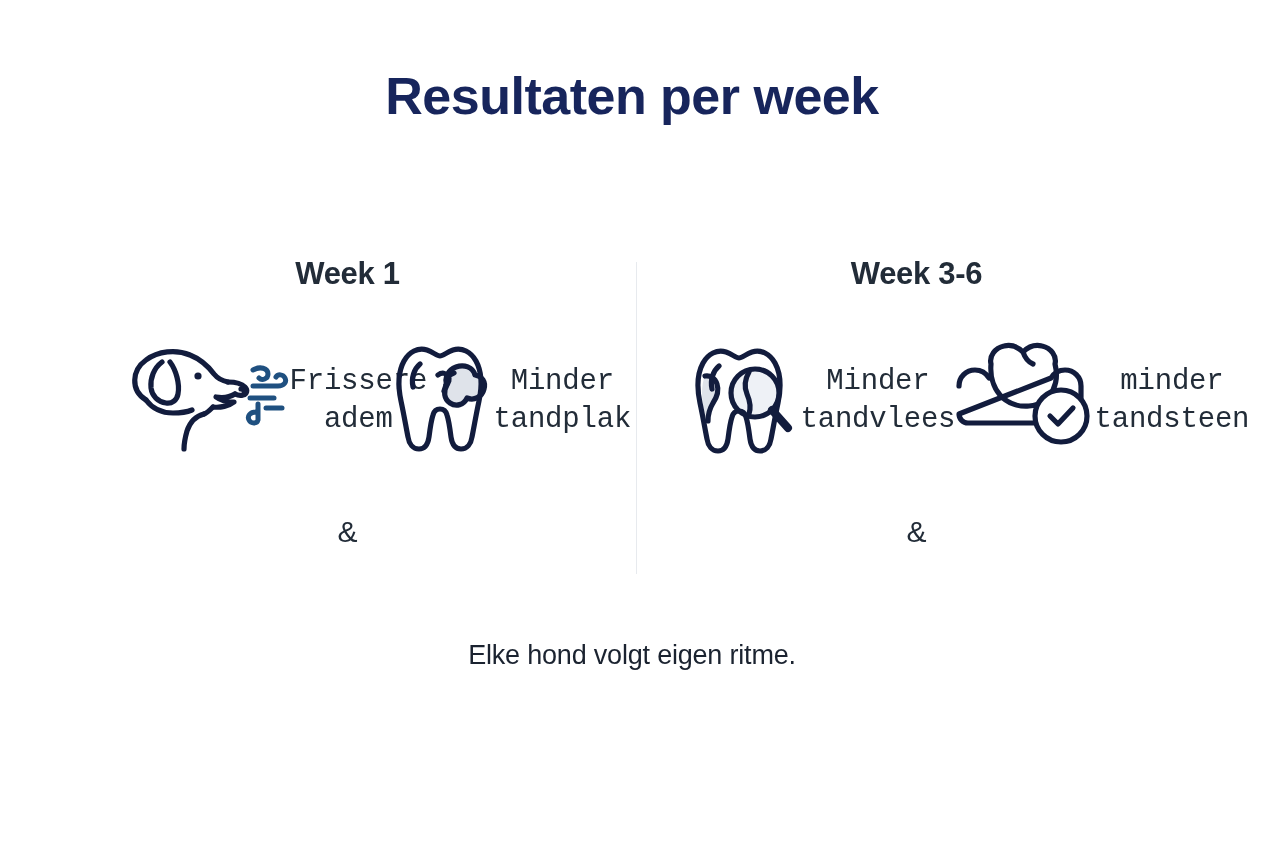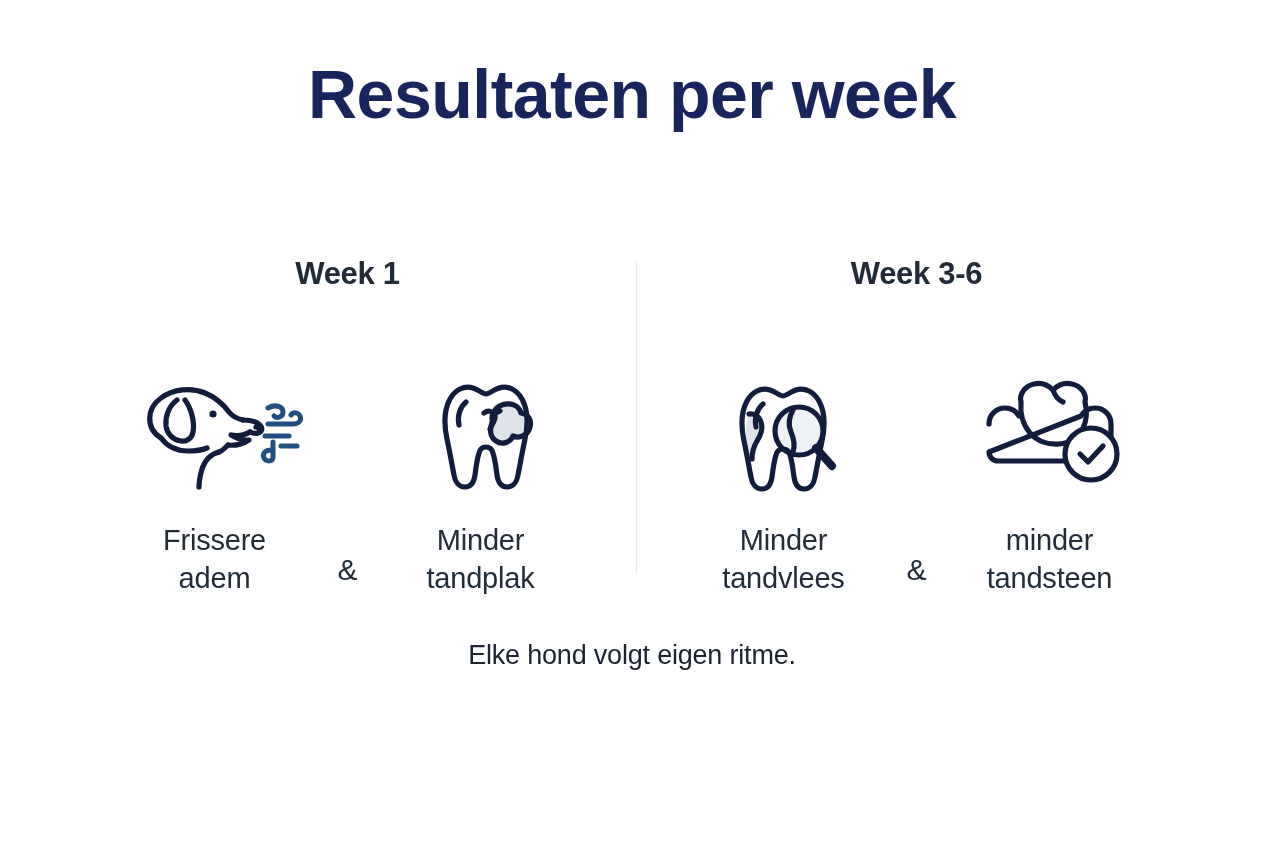--- a/index.html
+++ b/index.html
@@ -24,26 +24,26 @@
     box-sizing: border-box;
     background: #ffffff;
   }
 
   
   .header {
     text-align: center;
     padding-top: 58px;
   }
   .title {
-    font-size: 68px;
+    font-size: 52px;
     font-weight: 700;
     color: #17255c;
     letter-spacing: -0.5px;
     line-height: 1.08;
-    margin: 0;
+    margin: 10px;
   }
   .subtitle {
     font-size: 31px;
     font-weight: 400;
     color: #1b2330;
     line-height: 1.2;
     margin: 16px 0 0 0;
     letter-spacing: -0.2px;
   }
 
@@ -56,21 +56,20 @@
     display: flex;
     flex-direction: row;
     align-items: flex-start;
     justify-content: center;
   }
   .column {
     width: 560px;
     display: flex;
     flex-direction: column;
     align-items: center;
-    gap: 38px;
   }
   .col-left  { padding-right: 8px; }
   .col-right { padding-left: 0; }
 
   .divider {
     width: 1px;
     height: 312px;
     background: #e7eaee;
     flex: 0 0 auto;
     margin-top: 4px;
@@ -90,22 +89,23 @@
     margin-top: 44px;
     display: flex;
     flex-direction: row;
     align-items: flex-start;
     justify-content: center;
     width: 100%;
   }
   .item {
     width: 210px;
     display: flex;
-    flex-direction: column;
-    align-items: center;
+    flex-direction: row;
+    align-items: flex-start;
+    font-family: Liberation Mono, monospace;
   }
   .icon-box {
     height: 120px;
     display: flex;
     align-items: center;
     justify-content: center;
   }
   .item-label {
     margin-top: 30px;
     font-size: 29px;

